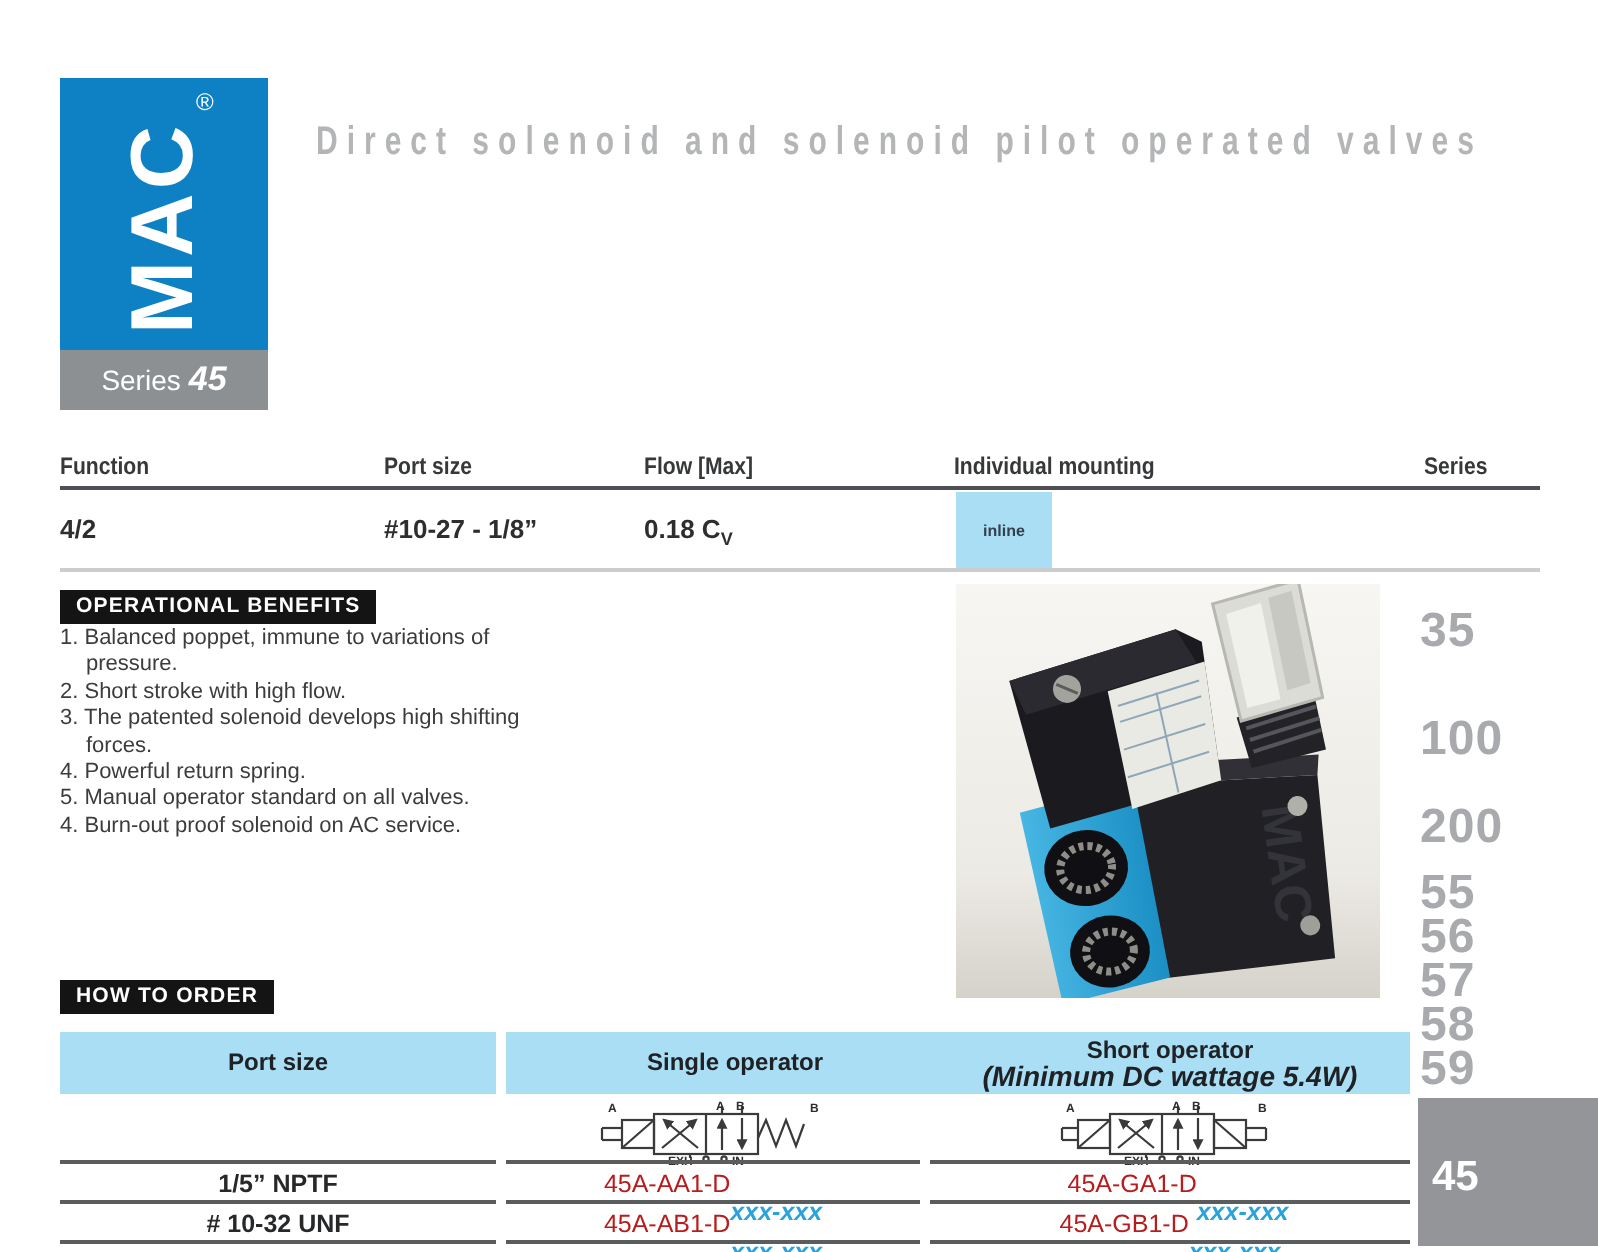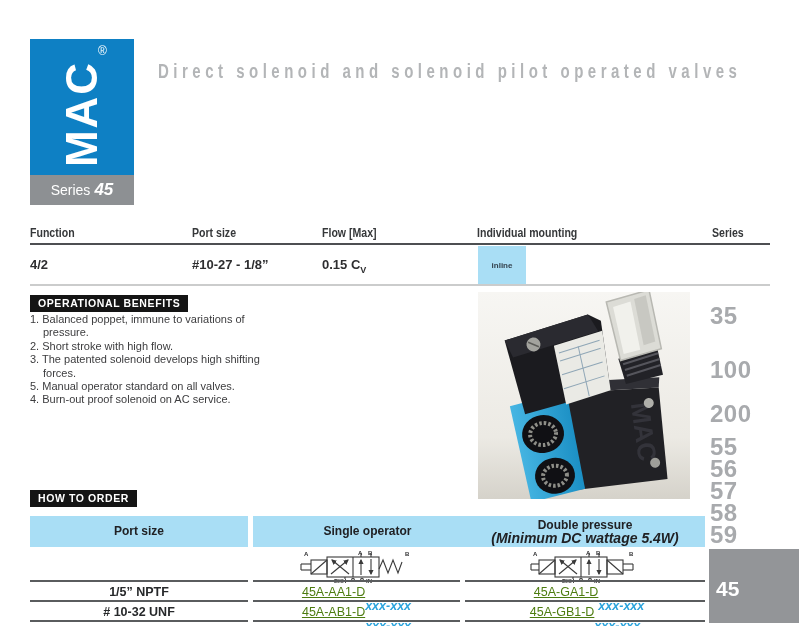--- a/index.html
+++ b/index.html
@@ -48,21 +48,21 @@
 
   
   .order-head{position:absolute;top:516px;height:31px;background:#a9def5;display:flex;
               flex-direction:column;align-items:center;justify-content:center;
               font-size:12px;font-weight:bold;color:#202124;text-align:center;line-height:13px;}
   .order-head .sub{font-size:14px;font-style:italic;}
   .col-line{position:absolute;height:2px;background:#5a5c5e;}
   .order-cell{position:absolute;height:17px;display:flex;align-items:center;justify-content:center;
               font-size:12.5px;white-space:nowrap;}
   .port-cell{font-weight:bold;color:#26282a;}
-  .part-base{color:#4d7c0f;text-decoration:underline;}
+  .part-base{color:#b91c1c;}
   .part-var{color:#2aa3dc;font-style:italic;font-weight:bold;margin-top:28px;}
 </style>
 </head>
 <body>
 
 <div class="page">
 
   <div class="logo-blue">
     <span class="logo-reg">®</span>
     <span class="logo-mac">MAC</span>
@@ -76,29 +76,30 @@
 
   <div class="spec-head" style="left:30px">Function</div>
   <div class="spec-head" style="left:192px">Port size</div>
   <div class="spec-head" style="left:322px">Flow [Max]</div>
   <div class="spec-head" style="left:477px">Individual mounting</div>
   <div class="spec-head" style="left:712px">Series</div>
   <div class="rule-dark"></div>
 
   <div class="spec-val" style="left:30px">4/2</div>
   <div class="spec-val" style="left:192px">#10-27 - 1/8”</div>
-  <div class="spec-val" style="left:322px"><span>0.15 C</span><sub>V</sub></div>
+  <div class="spec-val" style="left:322px"><span>0.18 C</span><sub>V</sub></div>
   <div class="inline-badge">inline</div>
   <div class="rule-light"></div>
 
   <div class="badge-black" style="left:30px;top:295px">OPERATIONAL BENEFITS</div>
   <ul class="benefits">
     <li>1. Balanced poppet, immune to variations of pressure.</li>
     <li>2. Short stroke with high flow.</li>
     <li>3. The patented solenoid develops high shifting forces.</li>
+    <li>4. Powerful return spring.</li>
     <li>5. Manual operator standard on all valves.</li>
     <li>4. Burn-out proof solenoid on AC service.</li>
   </ul>
 
   <svg class="abs" style="left:478px;top:292px" width="212" height="207" viewBox="0 0 212 207">
     <defs>
       <linearGradient id="pbg" x1="0" y1="0" x2="0" y2="1">
         <stop offset="0" stop-color="#f7f6f3"></stop>
           <stop offset="0.7" stop-color="#eceae4"></stop>
           <stop offset="1" stop-color="#d5d2ca"></stop>
@@ -158,21 +159,21 @@
 
   <div class="badge-black" style="left:30px;top:490px">HOW TO ORDER</div>
 
   <div class="order-head" style="left:30px;width:218px">
     <div>Port size</div>
   </div>
   <div class="order-head" style="left:253px;width:229px">
     <div>Single operator</div>
   </div>
   <div class="order-head" style="left:465px;width:240px">
-    <div>Double pressure</div>
+    <div>Short operator</div>
     <div class="sub">(Minimum DC wattage 5.4W)</div>
   </div>
 
   <svg class="abs" style="left:297px;top:549px" width="118" height="34" viewBox="0 0 118 34">
     <defs>
         <marker id="ahS" markerWidth="5" markerHeight="5" refX="4" refY="2.5" orient="auto">
           <path d="M0,0L5,2.5L0,5z" fill="#3a3a3a"></path>
         </marker>
       </defs>
     <g stroke="#3a3a3a" stroke-width="1.1" fill="none">

